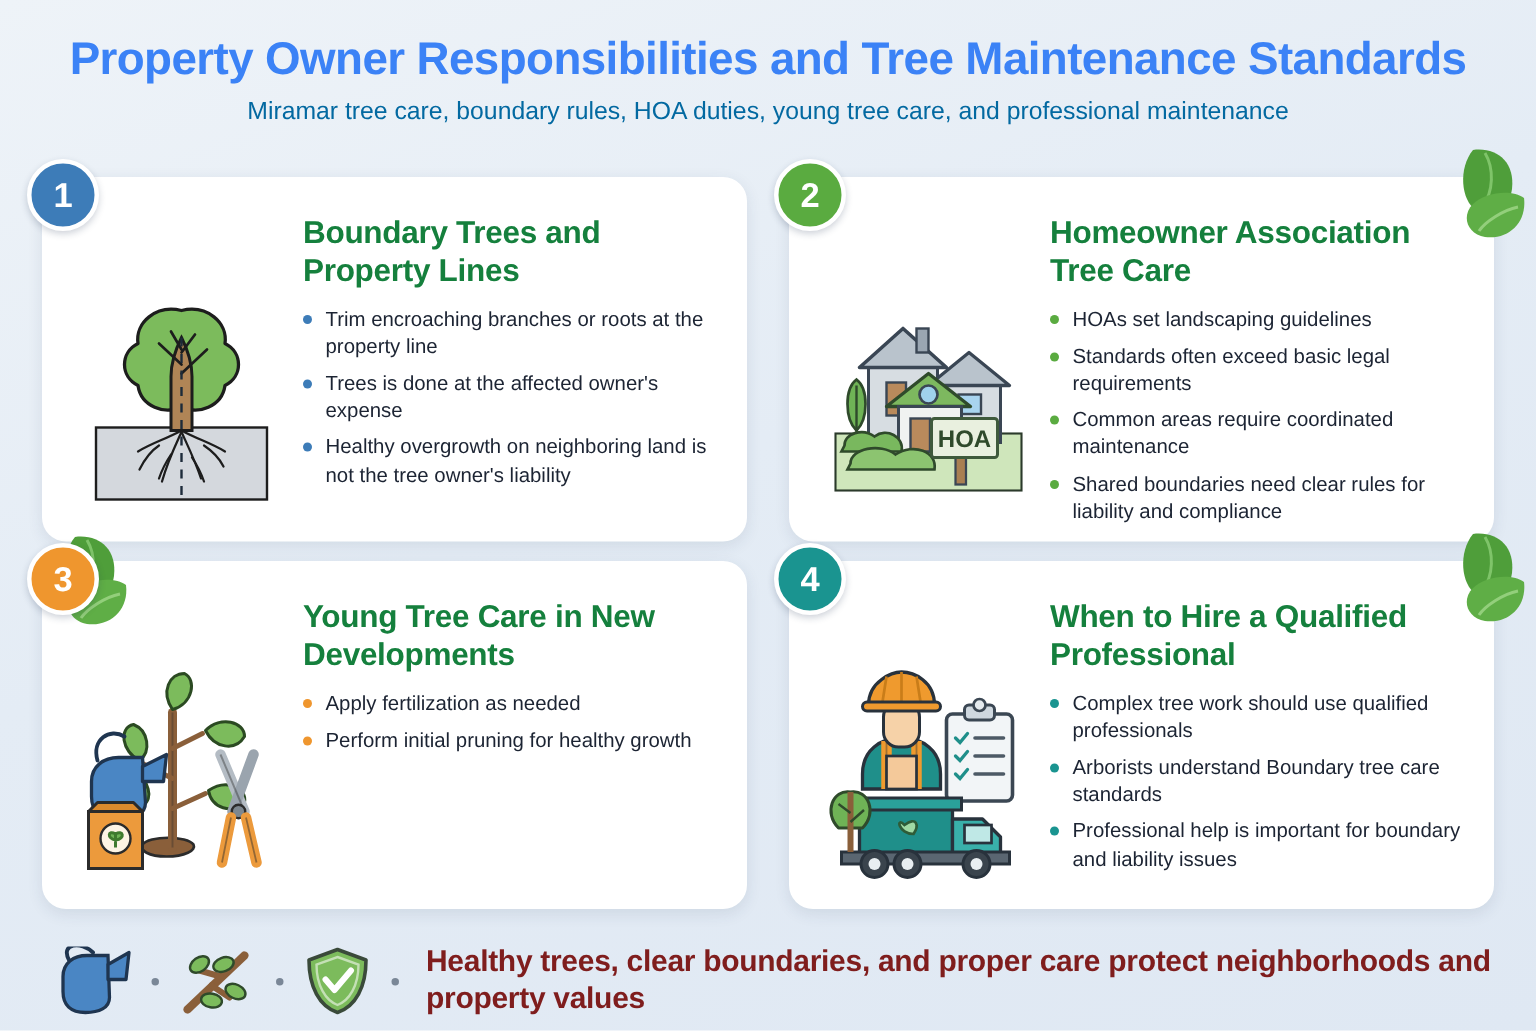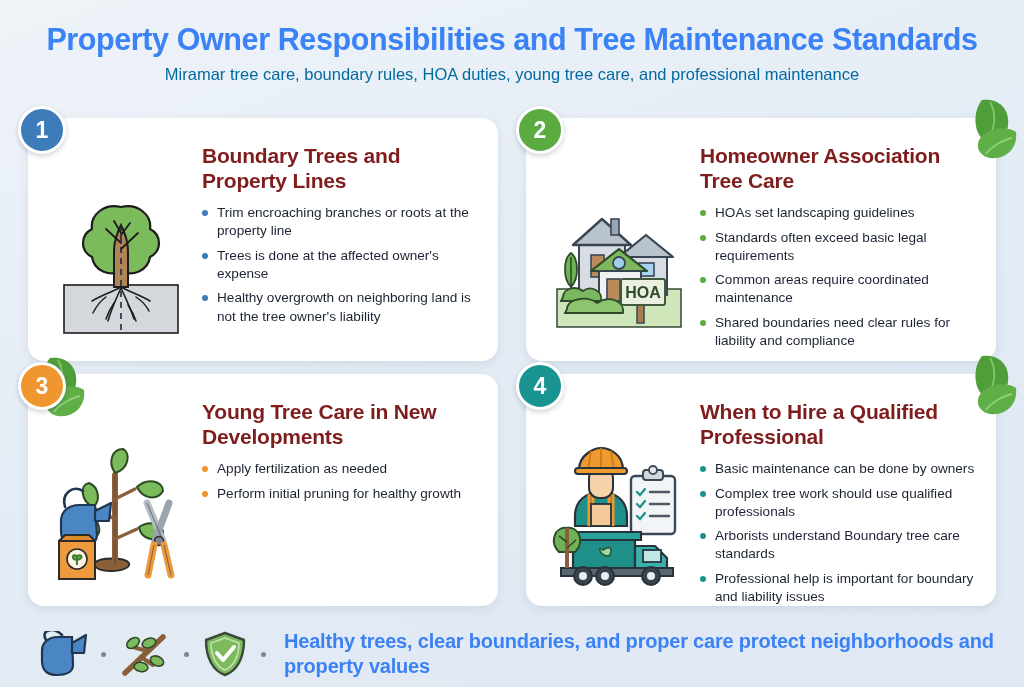--- a/index.html
+++ b/index.html
@@ -112,21 +112,21 @@
 
   .body-col {
     flex: 1 1 auto;
     min-width: 0;
     padding-top: 6px;
   }
   .card-title {
     font-size: 21px;
     font-weight: bold;
     line-height: 1.17;
-    color: #7f1d1d;
+    color: #15803d;
     margin: 0 0 11px 0;
     letter-spacing: -0.2px;
   }
   ul.bullets {
     list-style: none;
     margin: 0;
     padding: 0;
   }
   ul.bullets li {
     position: relative;
@@ -168,21 +168,21 @@
     width: 5px;
     height: 5px;
     border-radius: 50%;
     background: #7a8797;
     flex: 0 0 auto;
   }
   .footer-text {
     font-size: 20px;
     font-weight: bold;
     line-height: 1.25;
-    color: #3b82f6;
+    color: #7f1d1d;
     letter-spacing: -0.2px;
   }
 </style>
 </head>
 <body>
 
 <div id="page">
 
   <div class="header">
     <h1 class="main-title">Property Owner Responsibilities and Tree Maintenance Standards</h1>
@@ -385,21 +385,20 @@
             </g>
 
             <path d="M8 110 C-2 100 4 84 16 86 C28 84 34 100 24 110 Z" fill="#6fb356" stroke="#2f4a2b" stroke-width="2" stroke-linejoin="round"></path>
             <path d="M16 86 L16 126" stroke="#8a5f3a" stroke-width="4"></path>
             <path d="M16 100 L8 94 M16 106 L25 98" stroke="#2f4a2b" stroke-width="1.6" fill="none"></path>
           </svg>
         </div>
         <div class="body-col">
           <h2 class="card-title">When to Hire a Qualified Professional</h2>
           <ul class="bullets">
-            <li>Basic maintenance can be done by owners</li>
             <li>Complex tree work should use qualified professionals</li>
             <li>Arborists understand Boundary tree care standards</li>
             <li>Professional help is important for boundary and liability issues</li>
           </ul>
         </div>
       </div>
     </div>
 
   </div>
 

